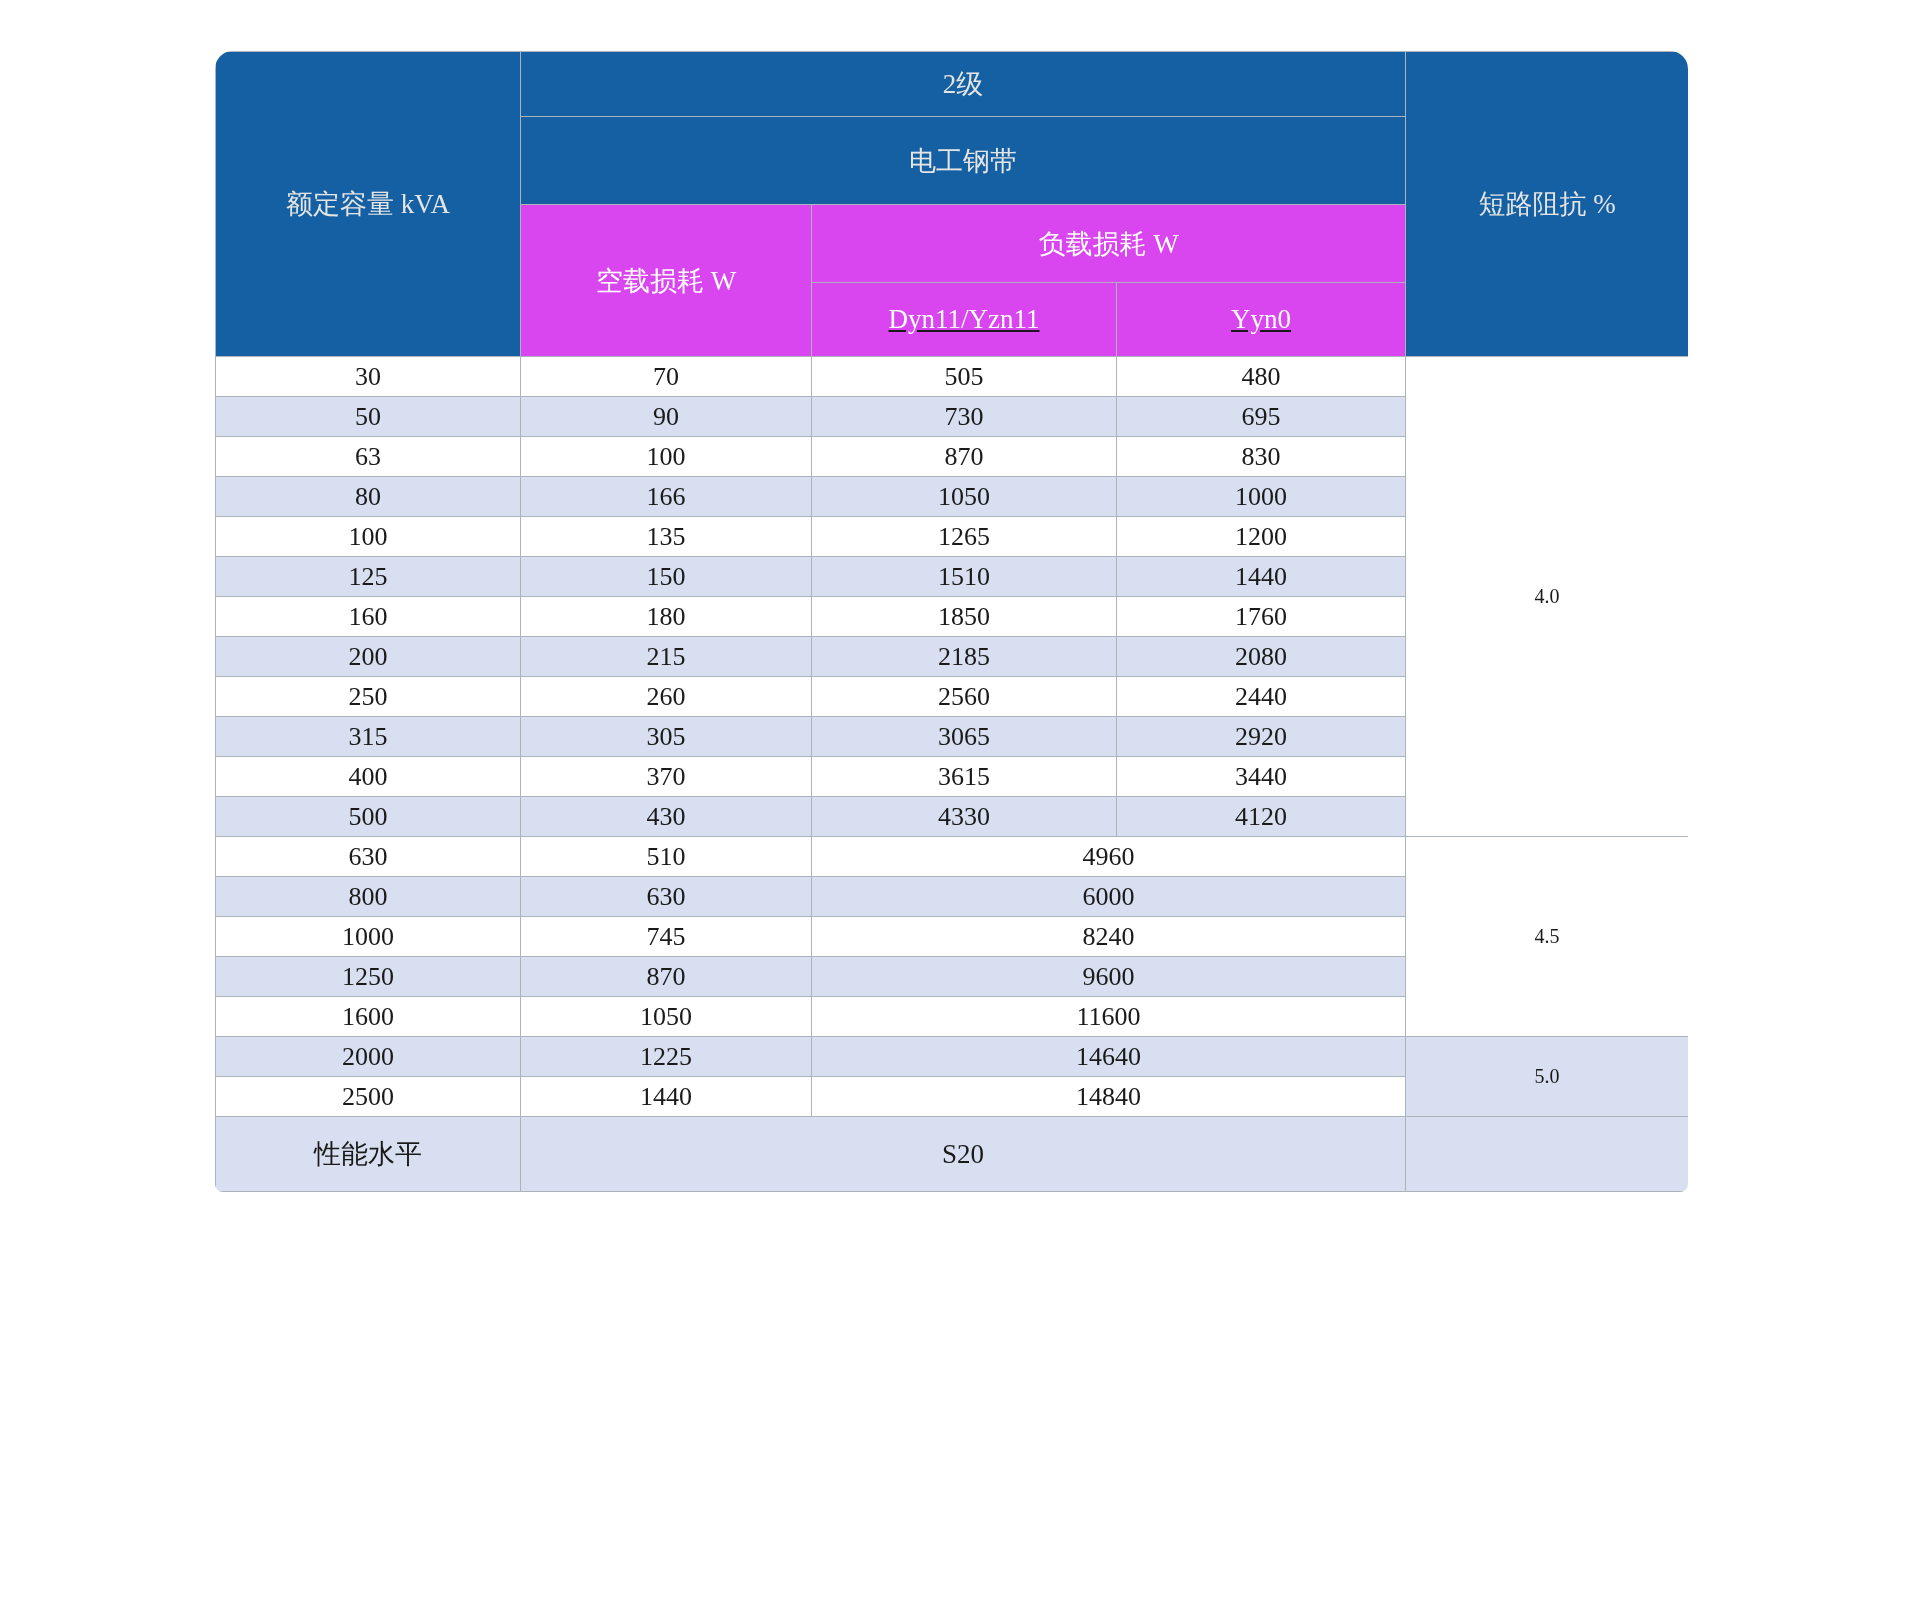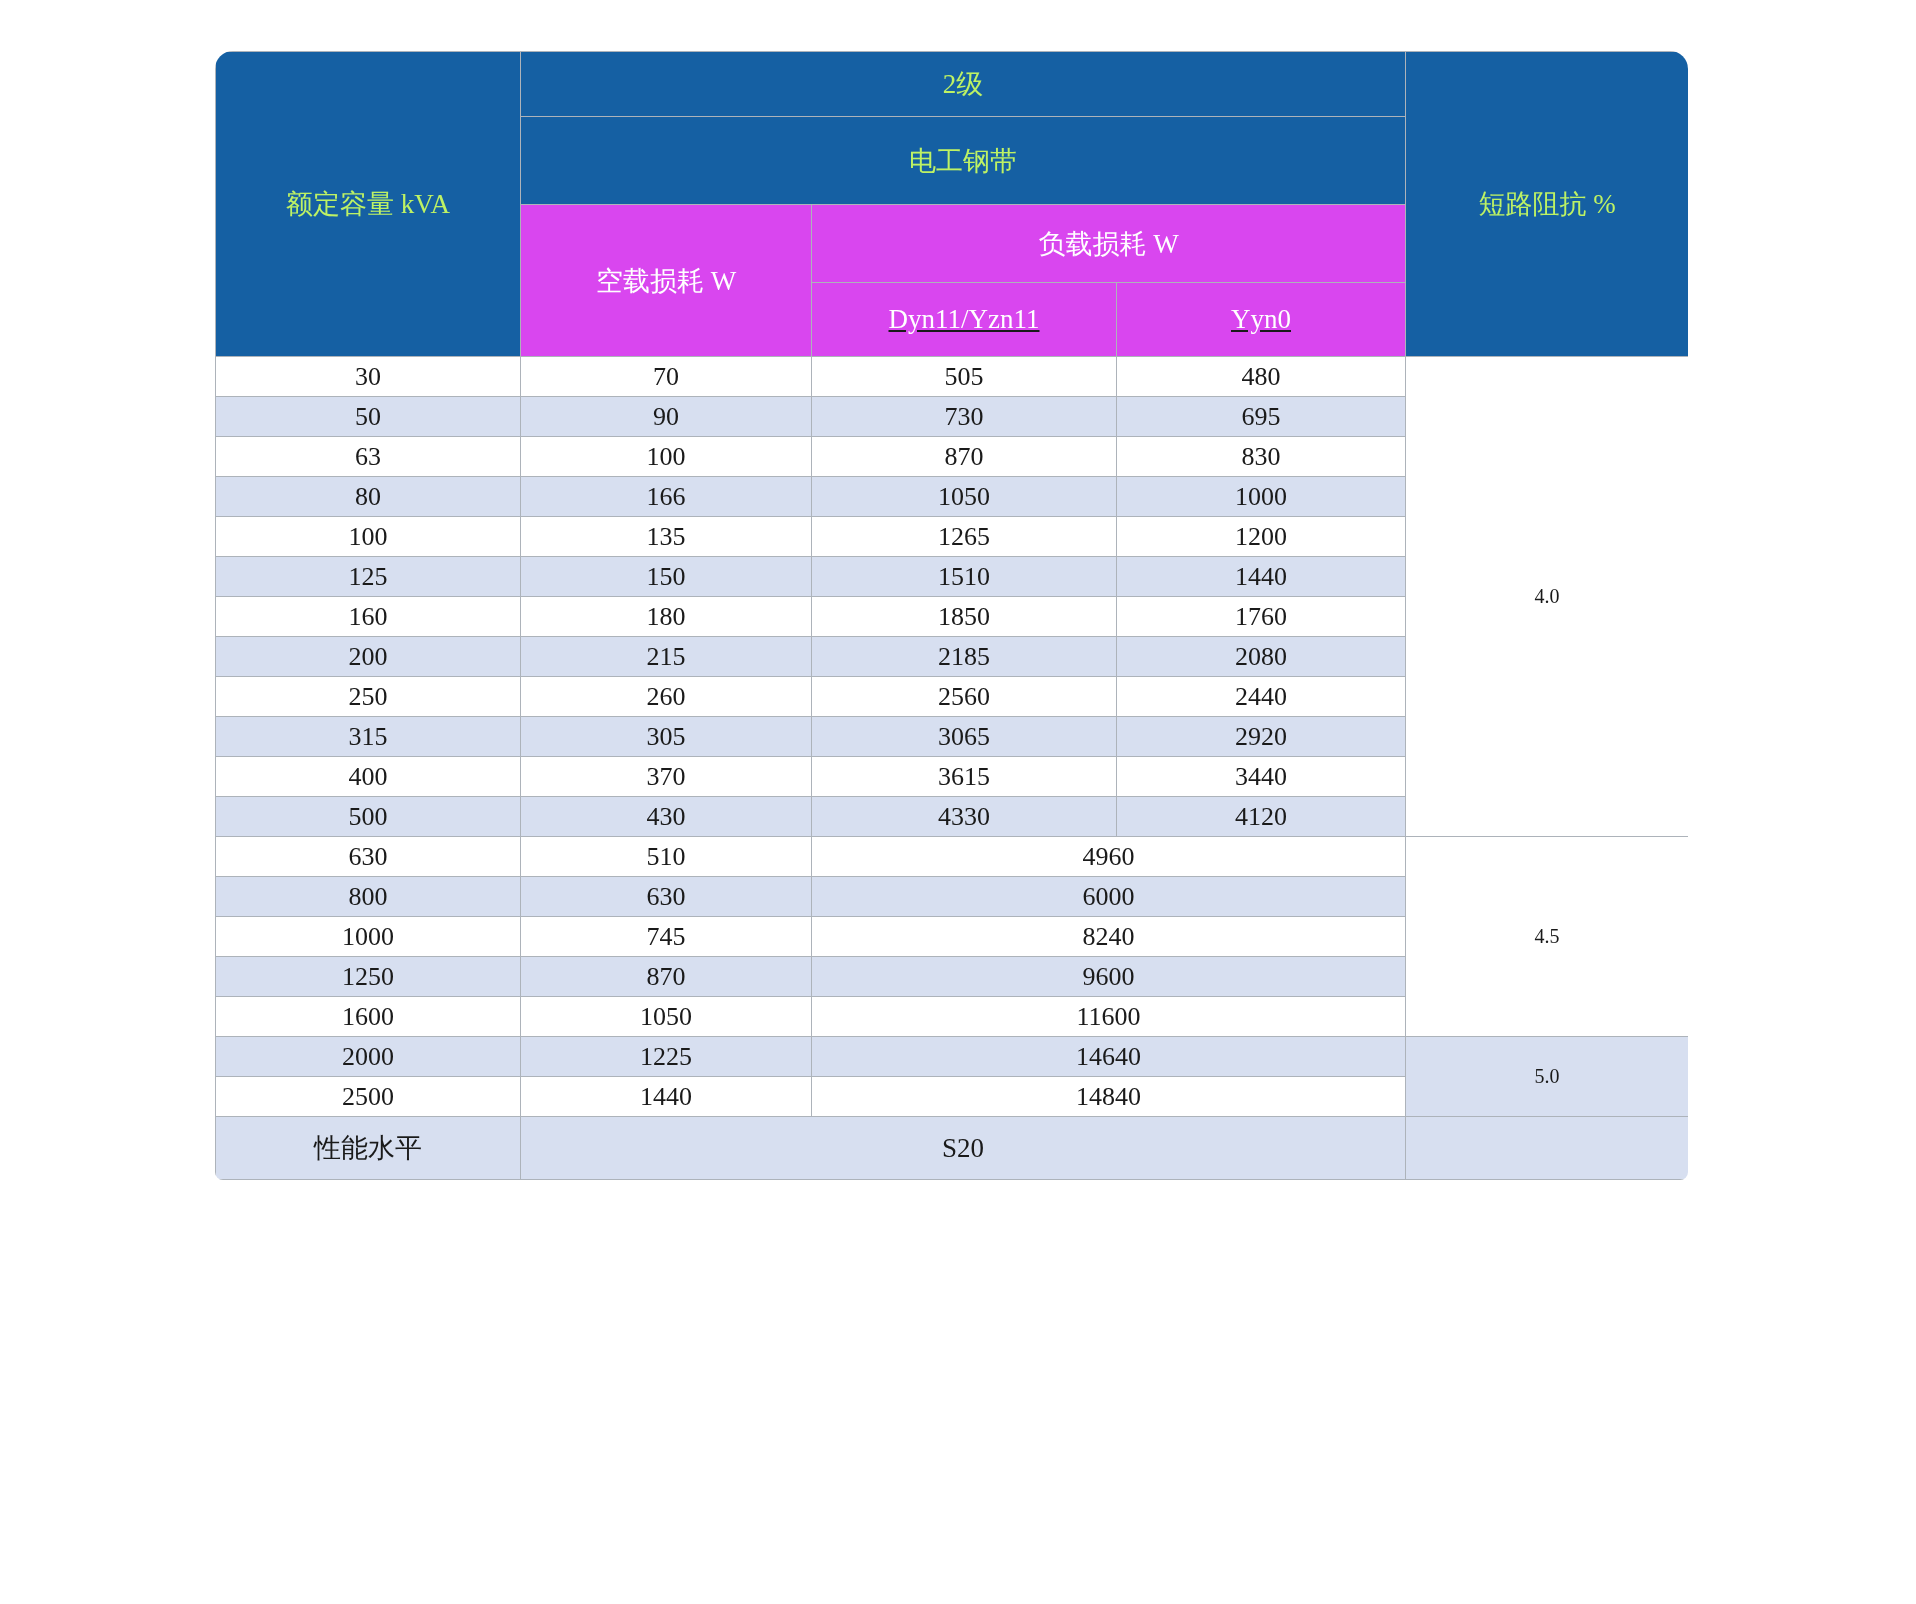--- a/index.html
+++ b/index.html
@@ -27,33 +27,33 @@
     border:1px solid #adb3ba;
     text-align:center;
     vertical-align:middle;
     font-weight:normal;
     font-size:26px;
     padding:0;
     overflow:hidden;
     white-space:nowrap;
   }
   
-  .h-dark{background:#1560a3;color:#bef264;font-size:27px;}
+  .h-dark{background:#1560a3;color:#e5e5e5;font-size:27px;}
   .h-mid{background:#d946ef;color:#ffffff;font-size:27px;}
   tr.hr1{height:65px;}
   tr.hr2{height:88px;}
   tr.hr3{height:78px;}
   tr.hr4{height:74px;text-decoration:underline;}
   
   tbody tr{height:40px;}
   tbody td{background:#ffffff;}
   tbody tr:nth-child(even) td{background:#d7dff0;}
   tbody td.imp{background:#ffffff;font-size:20px;}
   
-  tfoot tr{height:63px;margin-top:8px;}
+  tfoot tr{height:75px;margin-top:8px;}
   tfoot th,tfoot td{background:#d7dff0;font-size:27px;}
 </style>
 </head>
 <body>
 
 <div class="table-wrap">
 <table>
   <colgroup>
     <col style="width:305px">
         <col style="width:291px">

